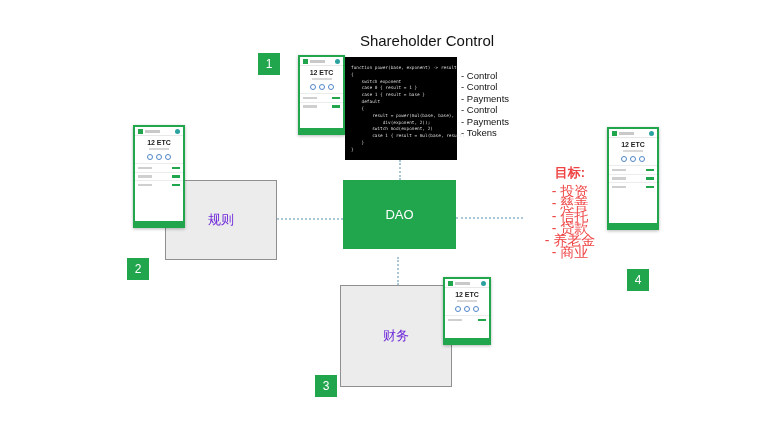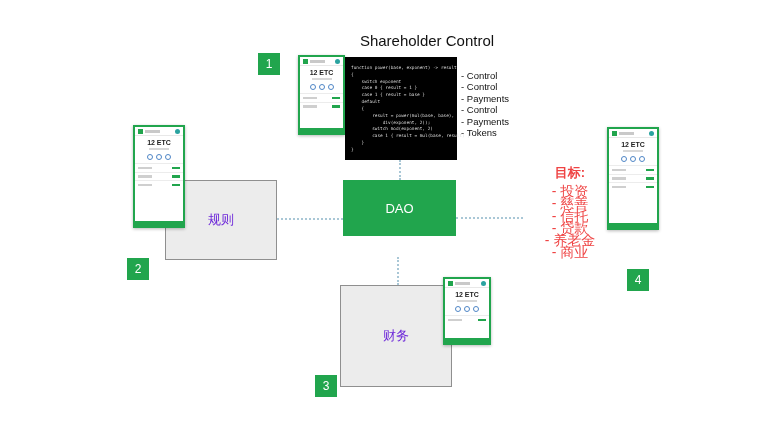--- a/index.html
+++ b/index.html
@@ -21,21 +21,21 @@
                 font-family: "DejaVu Sans Mono", "Liberation Mono", monospace;
                 font-size: 4.4px; line-height: 1.55; }
   .code-line { white-space: pre; }
 
   .features { position: absolute; left: 461px; top: 70px; color: #111;
               font-size: 9.5px; font-weight: 500; line-height: 11.4px; }
 
   .box { position: absolute; display: flex; align-items: center; justify-content: center; font-size: 13px; }
   .box.gray { background: #ECECEC; border: 1px solid #8F8F8F; color: #6d28d9; }
   .box.green { background: #21A54D; color: #fff; }
-  #dao-box { left: 343px; top: 180px; width: 113px; height: 56px; }
+  #dao-box { left: 343px; top: 180px; width: 113px; height: 69px; }
   #rules-box { left: 165px; top: 180px; width: 112px; height: 80px; }
   #finance-box { left: 340px; top: 285px; width: 112px; height: 102px; }
 
   .goals { position: absolute; left: 523px; top: 164px; width: 94px; text-align: center; color: #ef4444; }
   .goals-heading { font-size: 13px; font-weight: 700; margin-bottom: 3px; }
   .goal-item { font-size: 14px; line-height: 12.3px; }
 
   .connector { position: absolute; }
   .connector.h { border-top: 2px dotted #A9C7D6; height: 0; }
   .connector.v { border-left: 2px dotted #A9C7D6; width: 0; }

